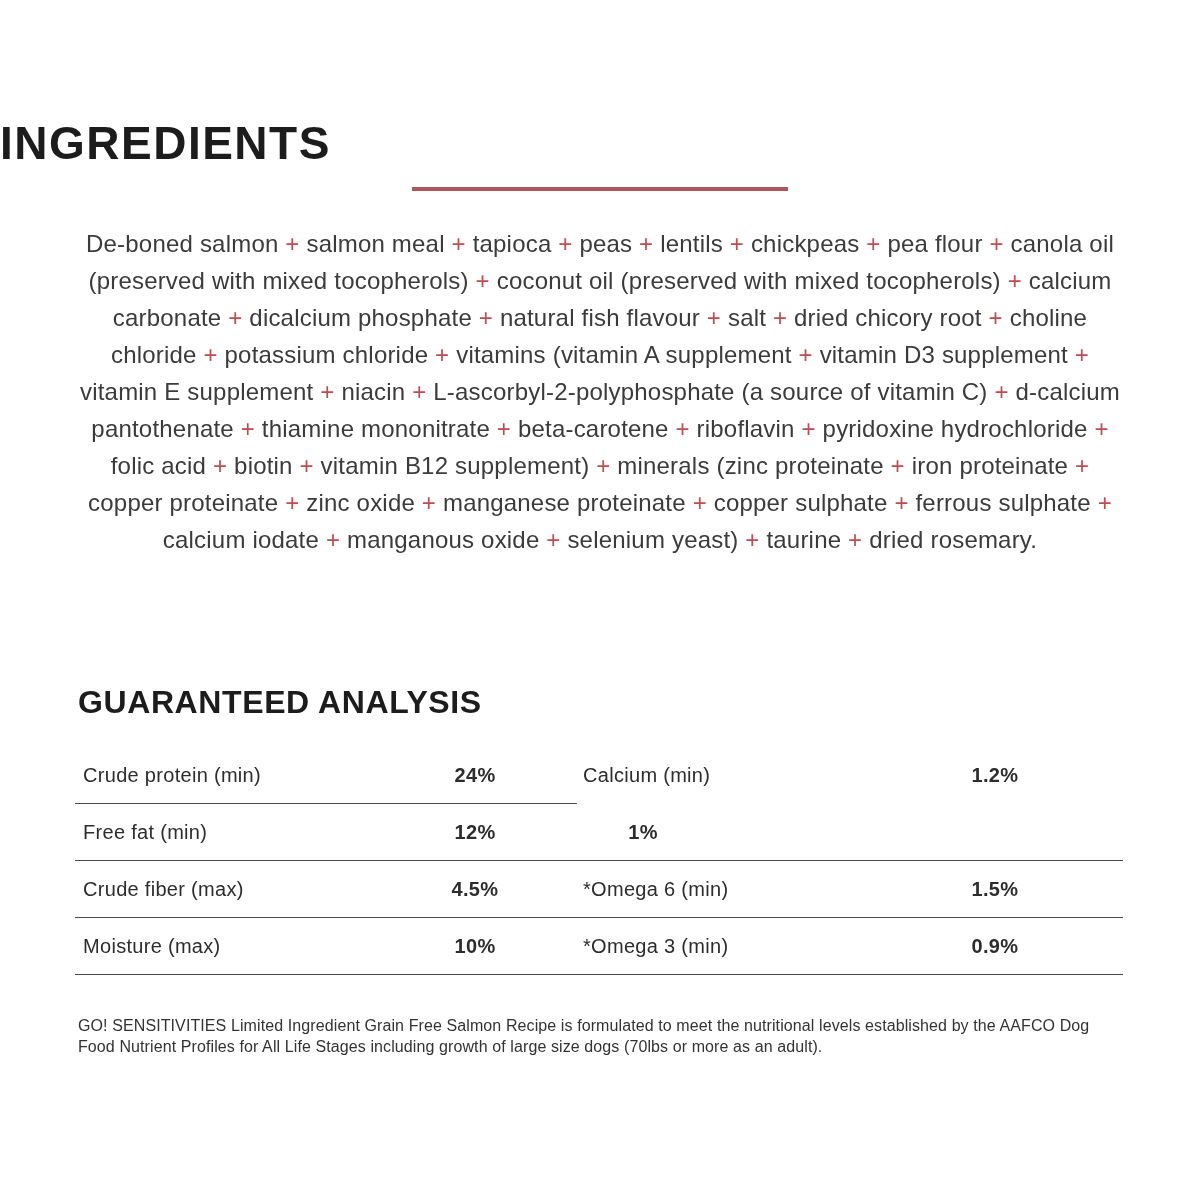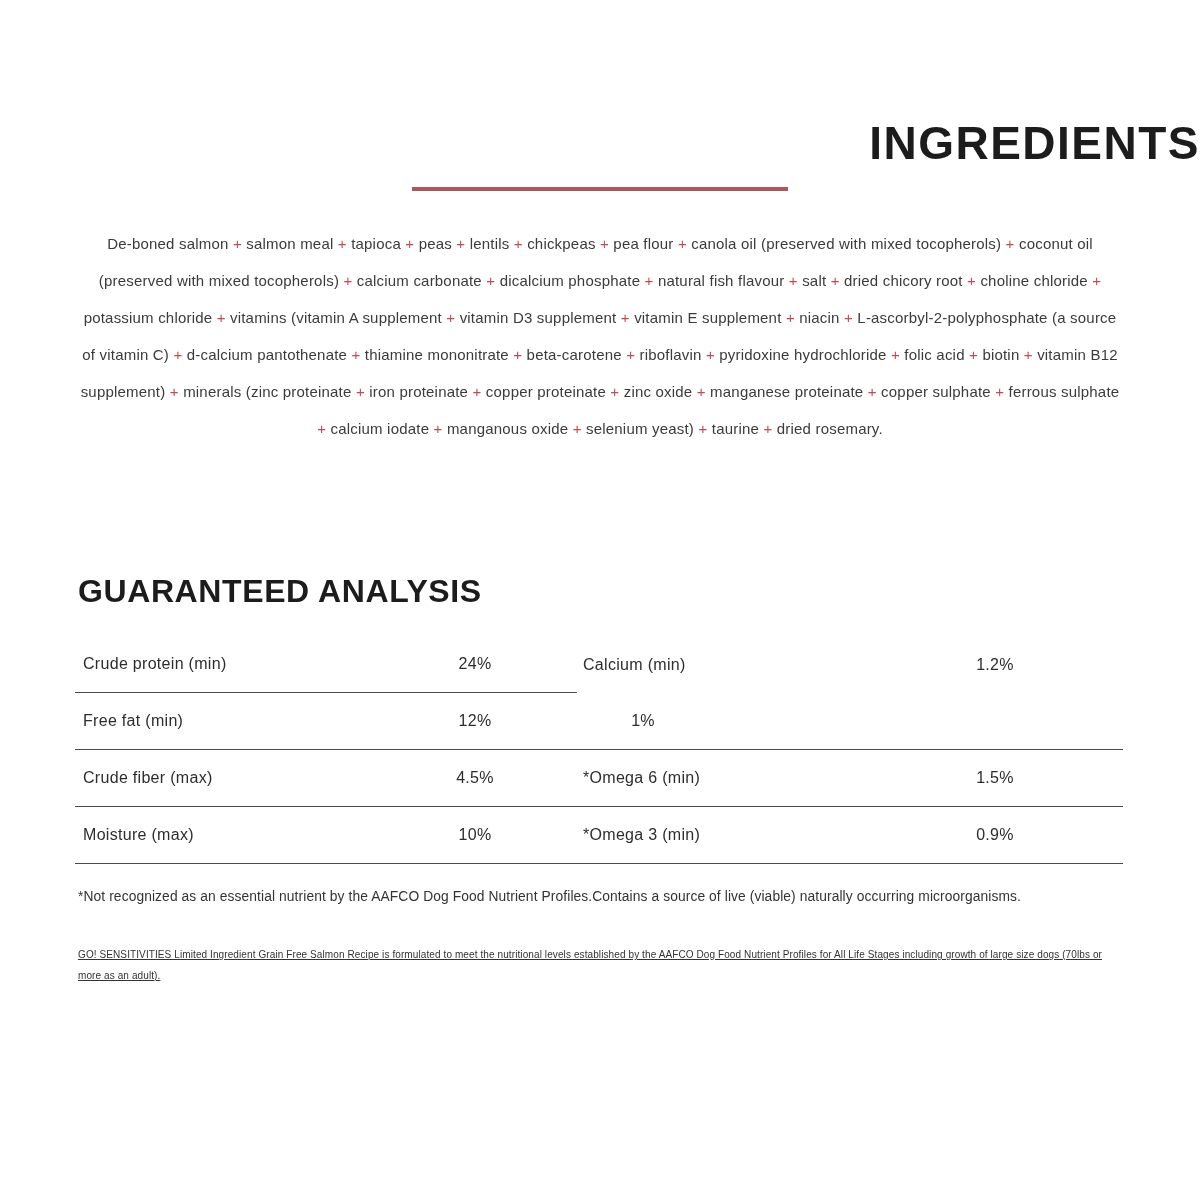--- a/index.html
+++ b/index.html
@@ -17,37 +17,37 @@
     font-family: "Liberation Sans", "DejaVu Sans", sans-serif;
   }
   .page {
     width: 1200px;
     height: 1200px;
     background: var(--page-bg);
     padding-top: 116px;
     overflow: hidden;
   }
   .title {
-    text-align: right;
+    text-align: left;
     font-size: 46px;
     font-weight: 700;
     letter-spacing: 1.5px;
     color: var(--text-dark);
   }
   .title-rule {
     width: 376px;
     height: 4px;
     background: var(--rule-red);
     margin: 17px auto 0 auto;
   }
   .ingredients {
     width: 1046px;
     margin: 34px auto 0 auto;
     text-align: center;
-    font-size: 15px;
+    font-size: 24px;
     line-height: 37px;
     letter-spacing: 0.2px;
     color: var(--text-body);
   }
   .ingredients .plus {
     color: var(--accent-red);
   }
   .ga-heading {
     margin: 126px 0 0 78px;
     font-size: 32px;
@@ -62,57 +62,57 @@
   .ga-row {
     display: flex;
     height: 57px;
   }
   .ga-row.row-border {
     border-bottom: 1.5px solid var(--divider);
   }
   .ga-half {
     display: flex;
     align-items: center;
-    font-size: 16px;
+    font-size: 20px;
     color: #2d2d2d;
     letter-spacing: 0.3px;
   }
   .ga-half.ga-left {
     width: 502px;
     padding-left: 8px;
   }
   .ga-half.ga-left.half-border {
     border-bottom: 1.5px solid var(--divider);
   }
   .ga-half.ga-right {
     flex: 1;
     padding-left: 6px;
   }
   .ga-label { flex: 1; }
   .ga-value {
     width: 120px;
     text-align: center;
+    font-weight: bold;
   }
   .ga-left .ga-value { margin-right: 42px; }
   .ga-right .ga-value { margin-right: 68px; }
   .footnote {
     margin: 25px 0 0 78px;
     max-width: 1045px;
     font-size: 13.8px;
     letter-spacing: 0.1px;
     color: #333333;
   }
   .aafco {
     margin: 40px 0 0 78px;
     max-width: 1042px;
-    font-size: 10px;
+    font-size: 16px;
     line-height: 21px;
     letter-spacing: 0.1px;
     color: #333333;
-    text-decoration: underline;
   }
 </style>
 </head>
 <body>
 
 <div class="page">
 
   <h1 class="title">INGREDIENTS</h1>
   <div class="title-rule"></div>
 
@@ -160,17 +160,16 @@
         <span class="ga-value">10%</span>
       </div>
       <div class="ga-half ga-right">
         <span class="ga-label">*Omega 3 (min)</span>
         <span class="ga-value">0.9%</span>
       </div>
     </div>
 
   </div>
 
-  <p class="footnote">*Not recognized as an essential nutrient by the AAFCO Dog Food Nutrient Profiles.Contains a source of live (viable) naturally occurring microorganisms.</p>
 
   <p class="aafco">GO! SENSITIVITIES Limited Ingredient Grain Free Salmon Recipe is formulated to meet the nutritional levels established by the AAFCO Dog Food Nutrient Profiles for All Life Stages including growth of large size dogs (70lbs or more as an adult).</p>
 
 </div>
 
 </body></html>

